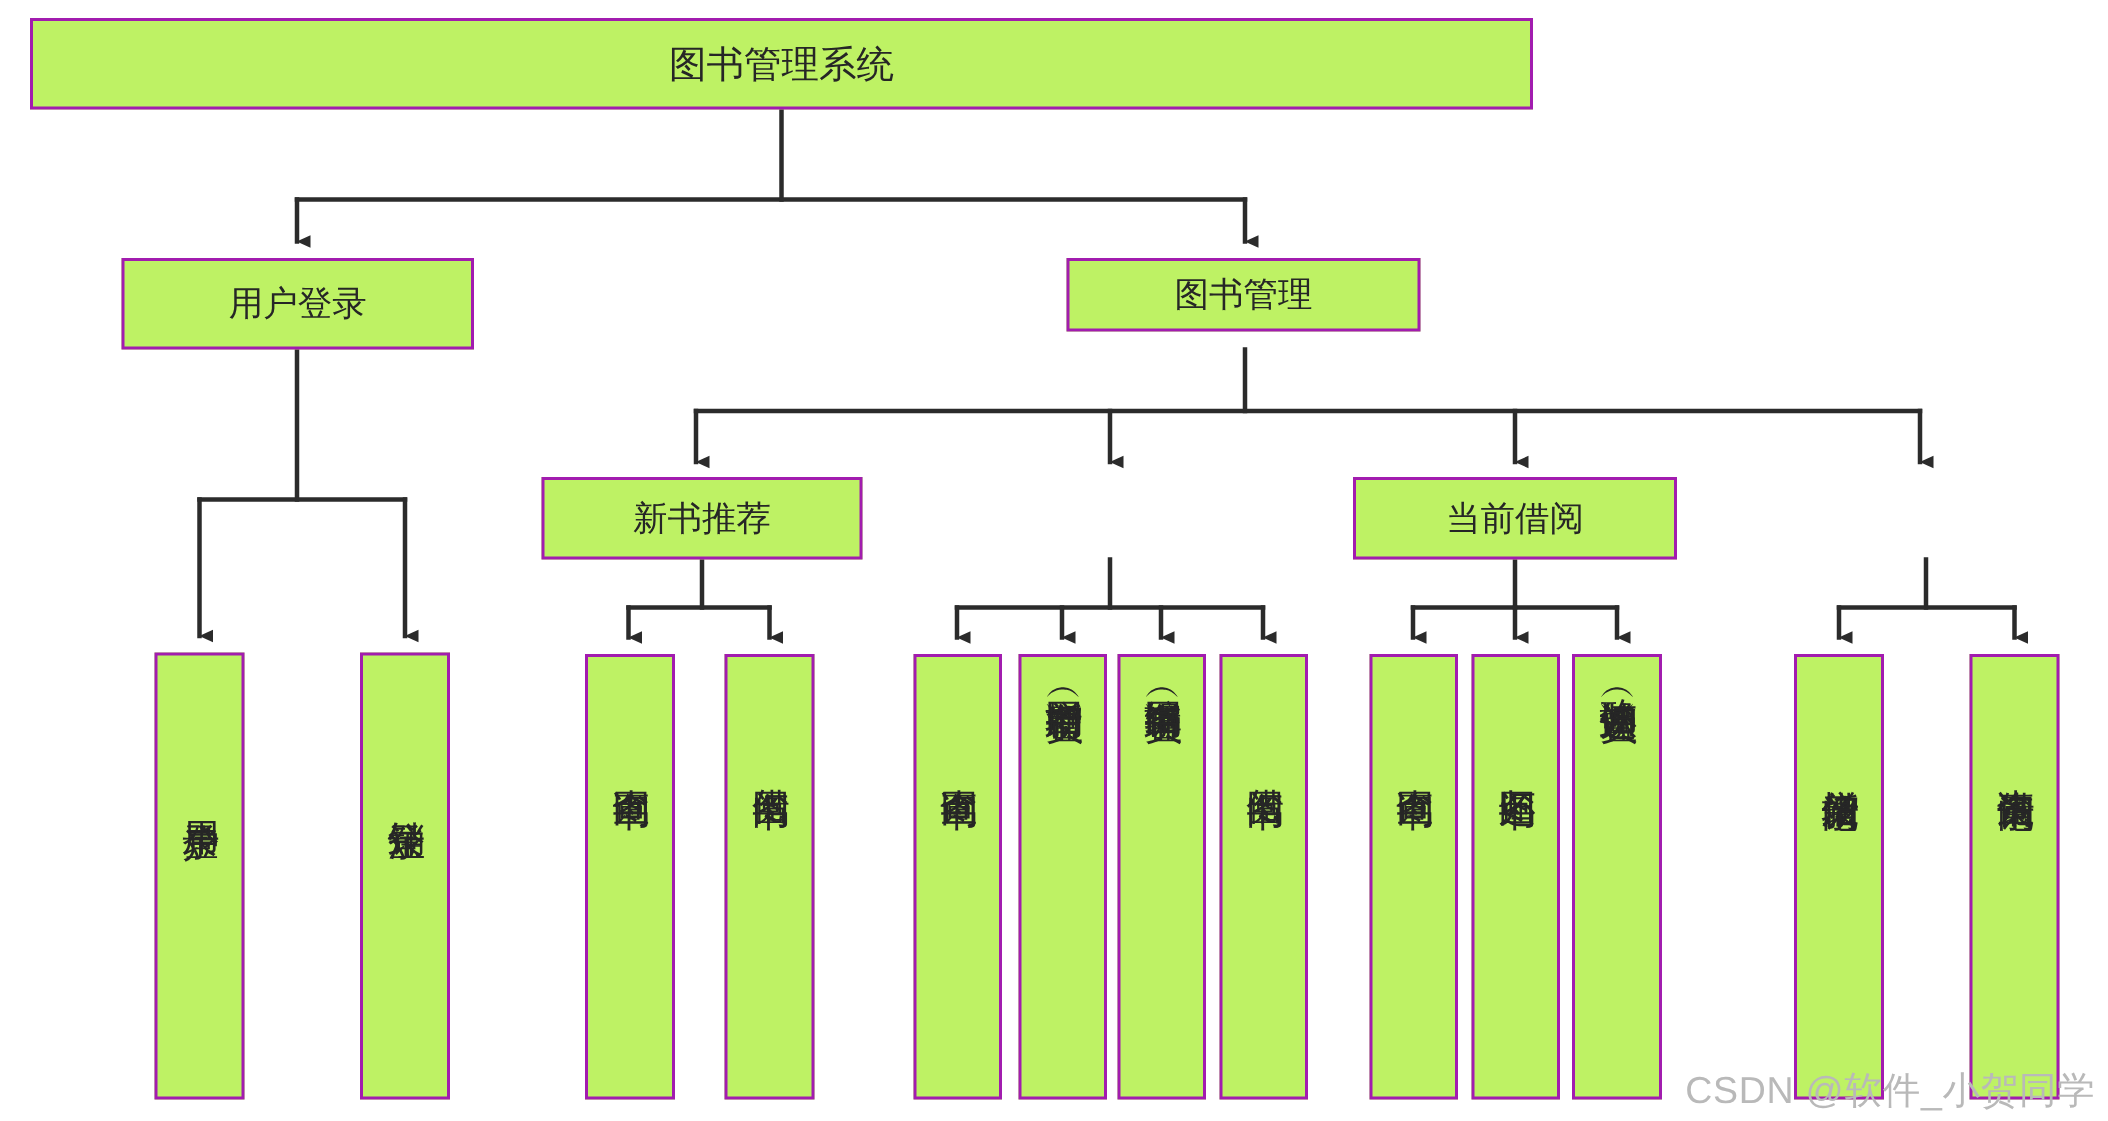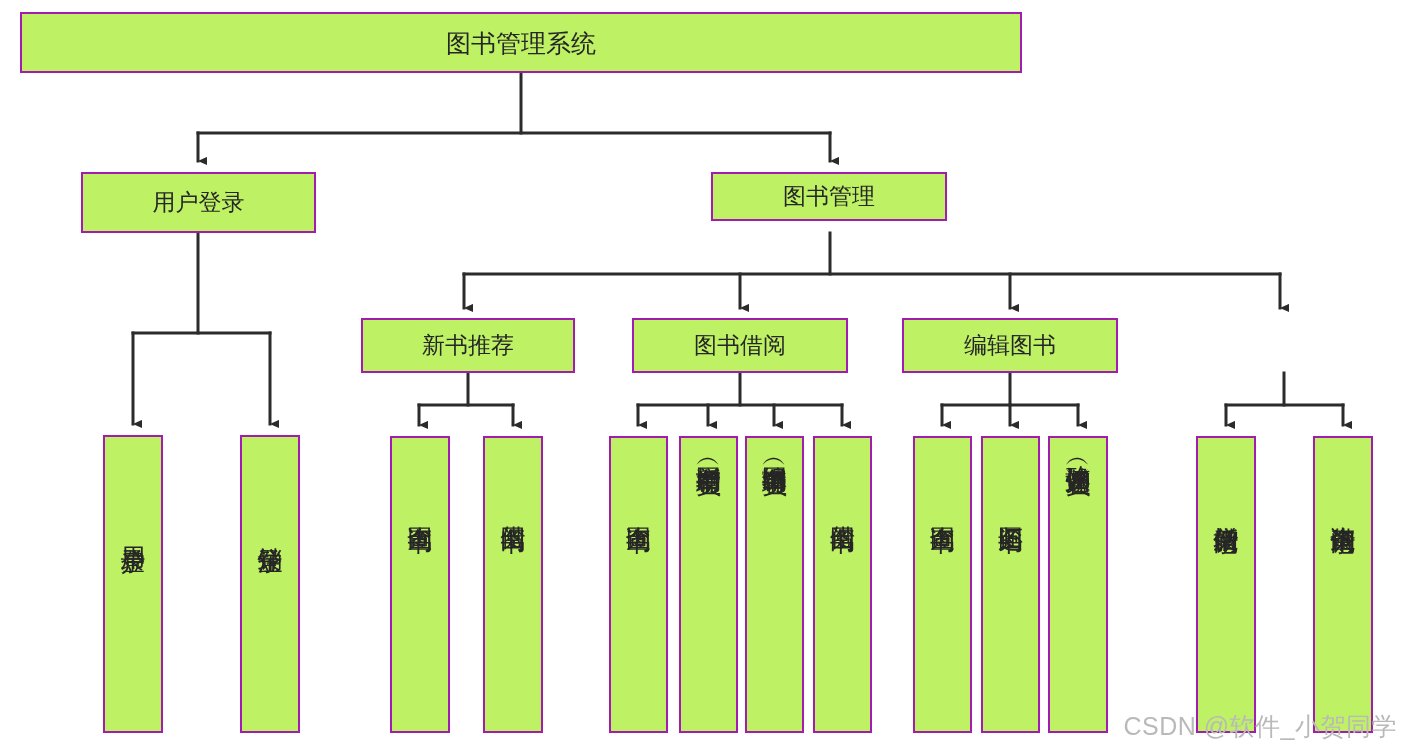--- a/index.html
+++ b/index.html
@@ -157,26 +157,23 @@
   </div>
 
   <div class="node-box node-l1" style="left:711px;top:172px;width:236px;height:49px;">
     <span class="node-label">图书管理</span>
   </div>
 
   <div class="node-box node-l2" style="left:361px;top:318px;width:214px;height:55px;">
     <span class="node-label">新书推荐</span>
   </div>
 
-  <div class="node-box node-l2" style="left:632px;top:318px;width:216px;height:55px;">
-    <span class="node-label">图书借阅</span>
-  </div>
 
   <div class="node-box node-l2" style="left:902px;top:318px;width:216px;height:55px;">
-    <span class="node-label">编辑图书</span>
+    <span class="node-label">当前借阅</span>
   </div>
 
 
   <div class="node-box node-leaf leaf-mid" style="left:103px;top:435px;width:60px;height:298px;">
     <span class="node-label">用户登录</span>
   </div>
 
   <div class="node-box node-leaf leaf-mid" style="left:240px;top:435px;width:60px;height:298px;">
     <span class="node-label">注销登录</span>
   </div>

